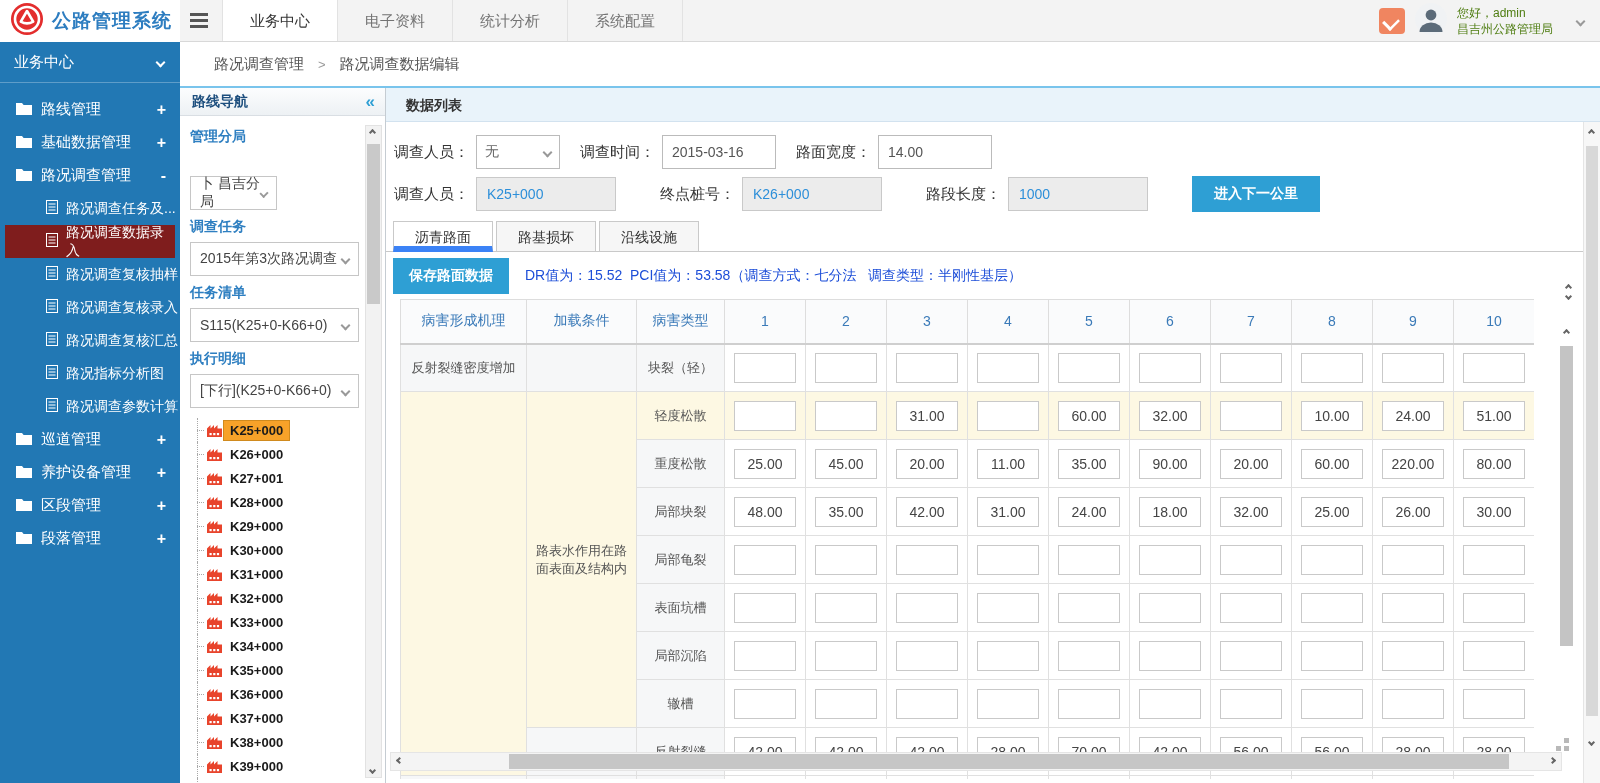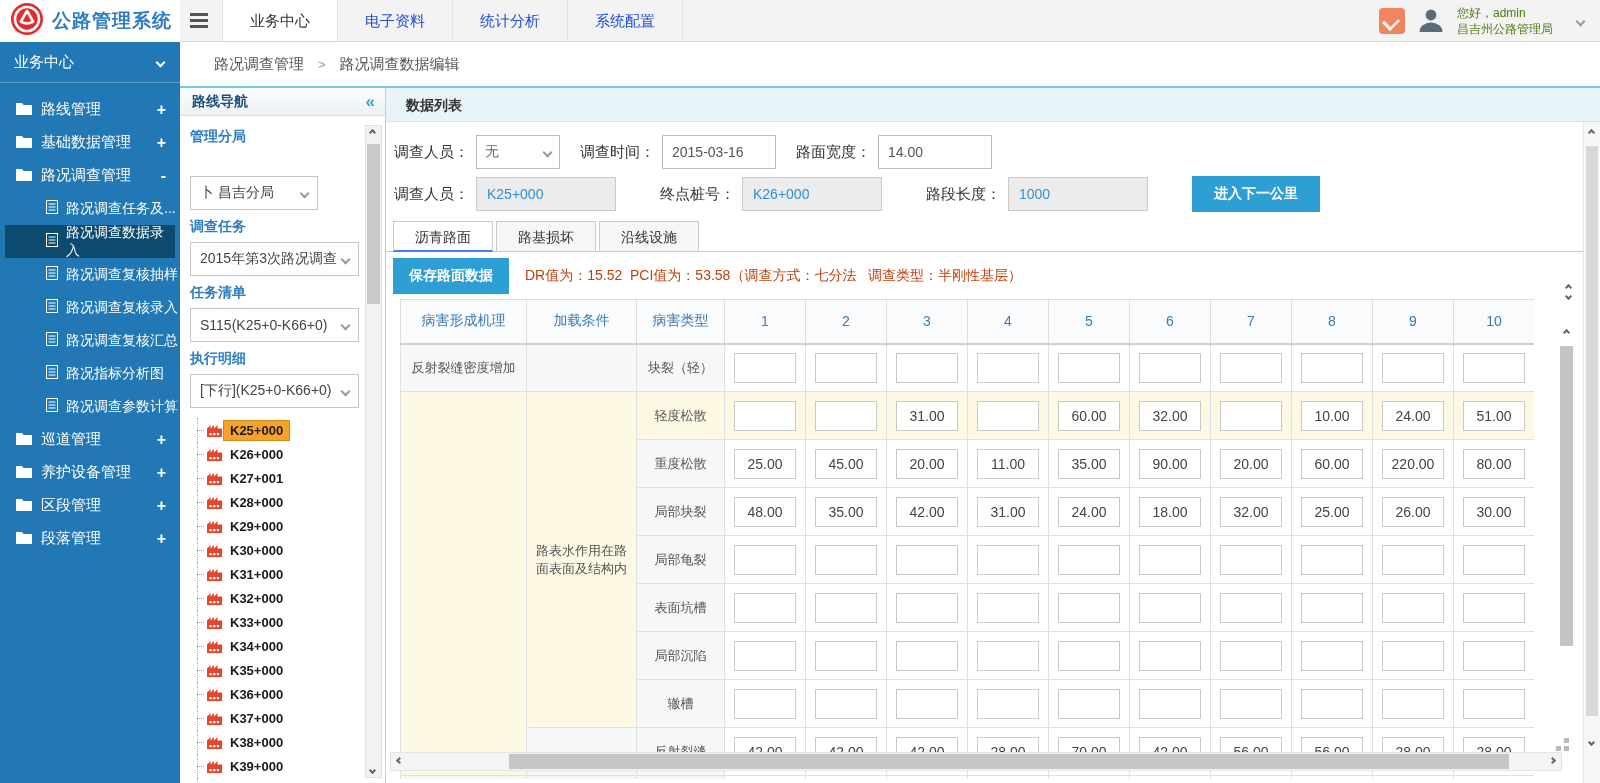--- a/index.html
+++ b/index.html
@@ -7,21 +7,21 @@
   body { font-family:"Liberation Sans","DejaVu Sans",sans-serif; }
   .app { position:relative; width:1600px; height:783px; overflow:hidden; background:#fff; }
 
   
   .topbar { position:absolute; left:0; top:0; width:1600px; height:42px; background:#f3f3f3; border-bottom:1px solid #d8d8d8; z-index:5; }
   .logo-area { position:absolute; left:0; top:0; width:180px; height:42px; background:#fff; display:flex; align-items:center; padding-left:10px; gap:8px; }
   .logo-text { color:#2d7dc0; font-weight:bold; font-size:19px; letter-spacing:1px; }
   .burger { position:absolute; left:190px; top:13px; width:18px; }
   .burger div { height:3px; background:#555; margin-bottom:3px; }
   .top-nav { position:absolute; left:222px; top:0; height:41px; display:flex; }
-  .nav-item { padding:0 27px; line-height:41px; font-size:15px; color:#1d4ed8; border-right:1px solid #e2e2e2; cursor:pointer; }
+  .nav-item { padding:0 27px; line-height:41px; font-size:15px; color:#737373; border-right:1px solid #e2e2e2; cursor:pointer; }
   .nav-item:first-child { border-left:1px solid #e2e2e2; }
   .nav-item.active { background:#fff; color:#333; }
   .top-right { position:absolute; right:6px; top:0; height:42px; display:flex; align-items:center; gap:10px; }
   .mail-ic { width:26px; height:26px; background:#f08560; border-radius:4px; position:relative; }
   .mail-ic:after { content:""; position:absolute; left:5px; top:7px; width:11px; height:11px; border-left:3px solid #fff; border-bottom:3px solid #fff; transform:rotate(-45deg) scale(1,.8); }
   .user-text { font-size:12px; color:#4d7c0f; line-height:1.35; }
   .chev { display:inline-block; width:7px; height:7px; border-right:2px solid #999; border-bottom:2px solid #999; transform:rotate(45deg); }
   .chev.up { transform:rotate(-135deg); }
   .chev.left { transform:rotate(135deg); }
   .chev.right { transform:rotate(-45deg); }
@@ -31,34 +31,34 @@
   .top-chev { margin:0 10px 0 14px; }
 
   
   .sidebar { position:absolute; left:0; top:42px; width:180px; bottom:0; background:#2278b4; color:#fff; z-index:4; }
   .sidebar-title { height:41px; display:flex; align-items:center; justify-content:space-between; padding:0 16px 0 14px; font-size:15px; border-bottom:1px solid rgba(255,255,255,.28); }
   .side-menu { padding-top:10px; }
   .side-group { height:33px; display:flex; align-items:center; padding:0 14px 0 16px; font-size:15px; cursor:pointer; }
   .g-label { flex:1; margin-left:9px; }
   .g-toggle { font-size:16px; font-weight:bold; }
   .side-child { height:33px; display:flex; align-items:center; gap:8px; padding-left:46px; font-size:14px; cursor:pointer; }
-  .side-child.active { background:#0c4a6e; margin:0 5px; padding-left:41px; }
+  .side-child.active { background:#7f1d1d; margin:0 5px; padding-left:41px; }
 
   
   .breadcrumb { position:absolute; left:180px; top:42px; right:0; height:46px; background:#fff; border-bottom:2px solid #79c4ec; display:flex; align-items:center; padding-left:34px; gap:14px; font-size:15px; color:#555; z-index:3; }
   .crumb-sep { color:#999; font-size:13px; }
 
   
   .navpanel { position:absolute; left:180px; top:88px; width:206px; bottom:0; background:#fff; border-right:1px solid #c5ccd2; overflow:hidden; }
   .np-header { height:28px; background:linear-gradient(#fcfdfe,#edf1f4); border-bottom:1px solid #d9dee3; display:flex; align-items:center; justify-content:space-between; padding:0 10px 0 12px; font-weight:bold; font-size:14px; color:#1e4f7e; }
   .np-collapse { color:#2e9fd4; font-size:17px; font-weight:bold; cursor:pointer; }
   .np-body { padding:4px 26px 0 10px; }
   .np-label { color:#2e7fc1; font-weight:bold; font-size:14px; margin:8px 0 6px; }
   .np-select { height:34px; border:1px solid #c6c6c6; background:#fff; display:flex; align-items:center; justify-content:space-between; padding:0 9px; font-size:14px; color:#444; cursor:pointer; }
-  .np-select.narrow { width:128px;margin-top:30px; }
+  .np-select.narrow { width:87px;margin-top:30px; }
   .tree { margin-top:10px; }
   .tree-item { display:flex; align-items:center; height:24px; position:relative; padding-left:16px; cursor:pointer; }
   .tree-item:before { content:""; position:absolute; left:7px; top:0; bottom:0; border-left:1px dotted #a8a8a8; }
   .tree-item:after { content:""; position:absolute; left:7px; top:12px; width:7px; border-top:1px dotted #a8a8a8; }
   .ic-mile { display:inline-flex; margin-right:1px; }
   .t-label { font-weight:bold; font-size:13px; color:#1a1a1a; padding:2px 6px; }
   .t-label.selected { background:#f7a229; outline:1px solid #d08a1e; }
   .np-scroll { position:absolute; right:3px; top:37px; bottom:5px; width:17px; background:#f2f2f2; border:1px solid #e2e2e2; }
   .np-scroll .sb-up { position:absolute; top:4px; left:4px; }
   .np-scroll .sb-dn { position:absolute; bottom:4px; left:4px; }
@@ -72,24 +72,24 @@
   .f-pair { display:flex; align-items:center; }
   .f-row1 .f-pair { margin-right:20px; }
   .f-row2 .f-pair { margin-right:44px; }
   .f-pair label { font-size:15px; color:#333; margin-right:7px; }
   .sel-box { width:84px; height:34px; border:1px solid #bbb; background:#fff; display:flex; align-items:center; justify-content:space-between; padding:0 8px; color:#666; font-size:14px; cursor:pointer; }
   .txt-input { width:114px; height:34px; border:1px solid #bbb; padding:0 9px; font-size:14px; color:#555; }
   .ro-input { width:140px; height:34px; border:1px solid #c9c9c9; background:#ececec; color:#2d8fd9; padding:0 10px; font-size:14px; }
   .next-btn { height:36px; padding:0 22px; background:#2e9fd4; color:#fff; border:none; font-size:14px; font-weight:bold; cursor:pointer; }
   .tabs-row { margin-top:8px; border-bottom:1px solid #c9c9c9; padding-left:7px; display:flex; align-items:flex-end; height:32px; }
   .tab { padding:0 21px; height:31px; line-height:30px; border:1px solid #c9c9c9; background:#f6f6f6; font-size:14px; color:#333; margin-right:3px; margin-bottom:-1px; cursor:pointer; }
-  .tab.active { background:#fff; border-bottom:2px solid #3b82f6; }
+  .tab.active { background:#fff; border-bottom:6px solid #3b82f6; }
   .toolbar { display:flex; align-items:center; gap:16px; padding:6px 0 5px 7px; }
   .save-btn { height:36px; padding:0 16px; background:#2e9fd4; color:#fff; border:none; font-size:14px; font-weight:bold; cursor:pointer; }
-  .stats { font-size:14px; color:#c2410c; white-space:pre; }
+  .stats { font-size:14px; color:#1d4ed8; white-space:pre; }
 
   .grid-wrap { margin-left:14px; width:1134px; height:480px; overflow:hidden; }
   table.grid { border-collapse:collapse; table-layout:fixed; width:1134px; }
   .grid th { height:44px; border:1px solid #ddd; border-bottom:2px solid #cfcfcf; background:#fafbfc; color:#3a7ab8; font-size:14px; font-weight:normal; }
   .grid td { border:1px solid #e0e0e0; height:48px; text-align:center; }
   .grid td.lbl { background:#f6f7f8; font-size:13px; color:#555; padding:0 8px; }
   .grid td.val { background:#fff; }
   .grid tr.highlight td.val, .grid td.yellow { background:#fdf8e3; }
   .cell-input { width:62px; height:30px; border:1px solid #c9c9c9; text-align:center; font-size:14px; color:#444; background:#fff; }
 

